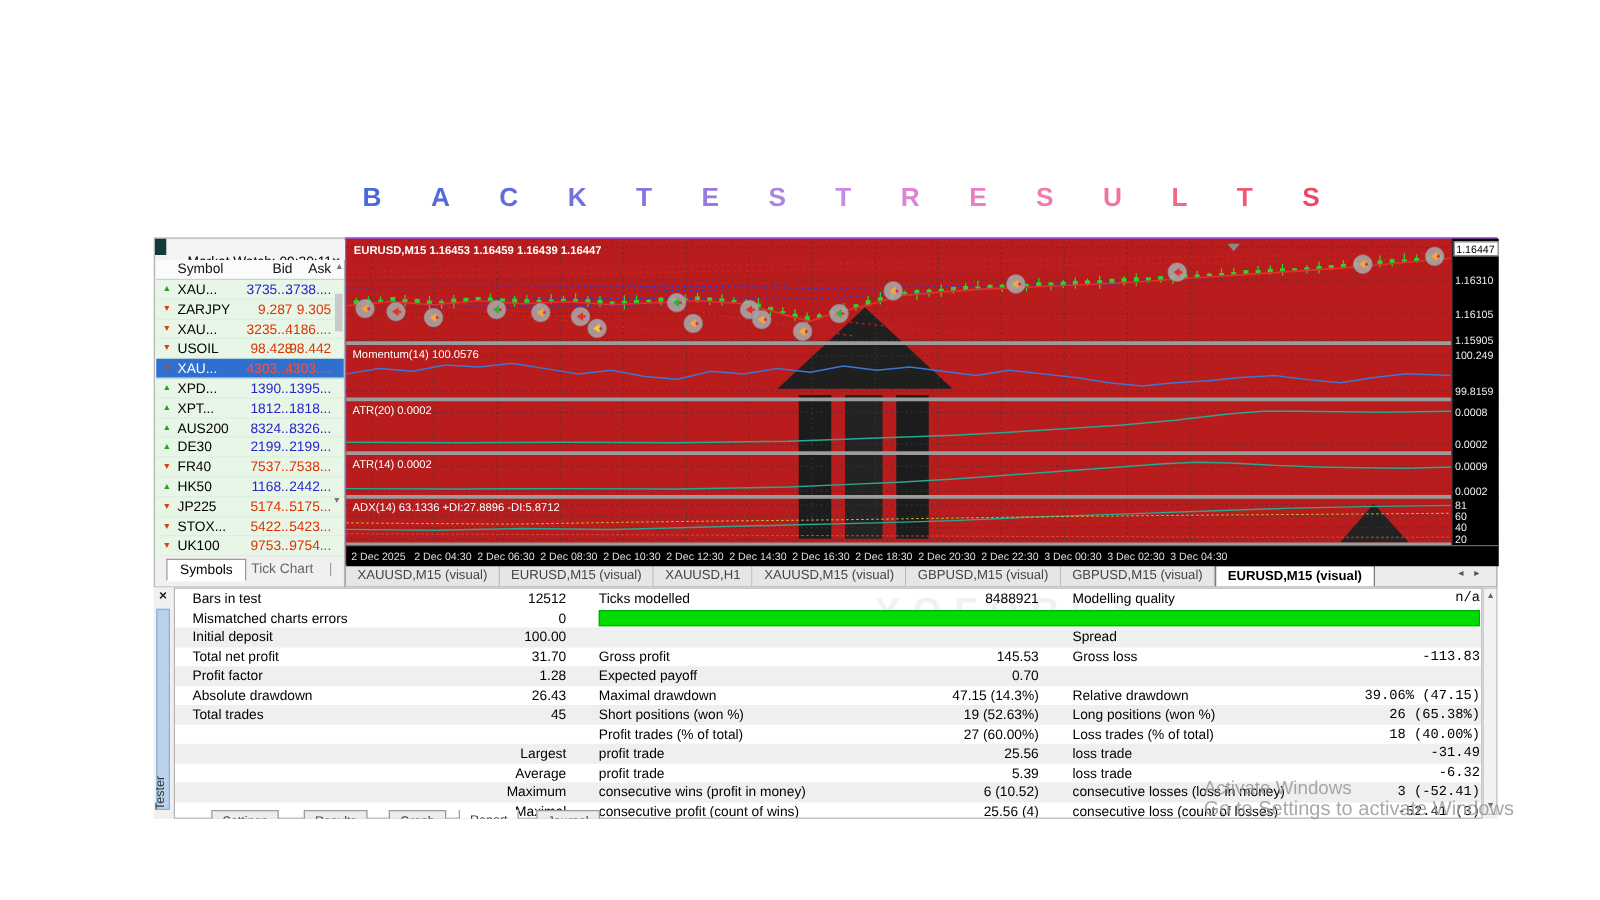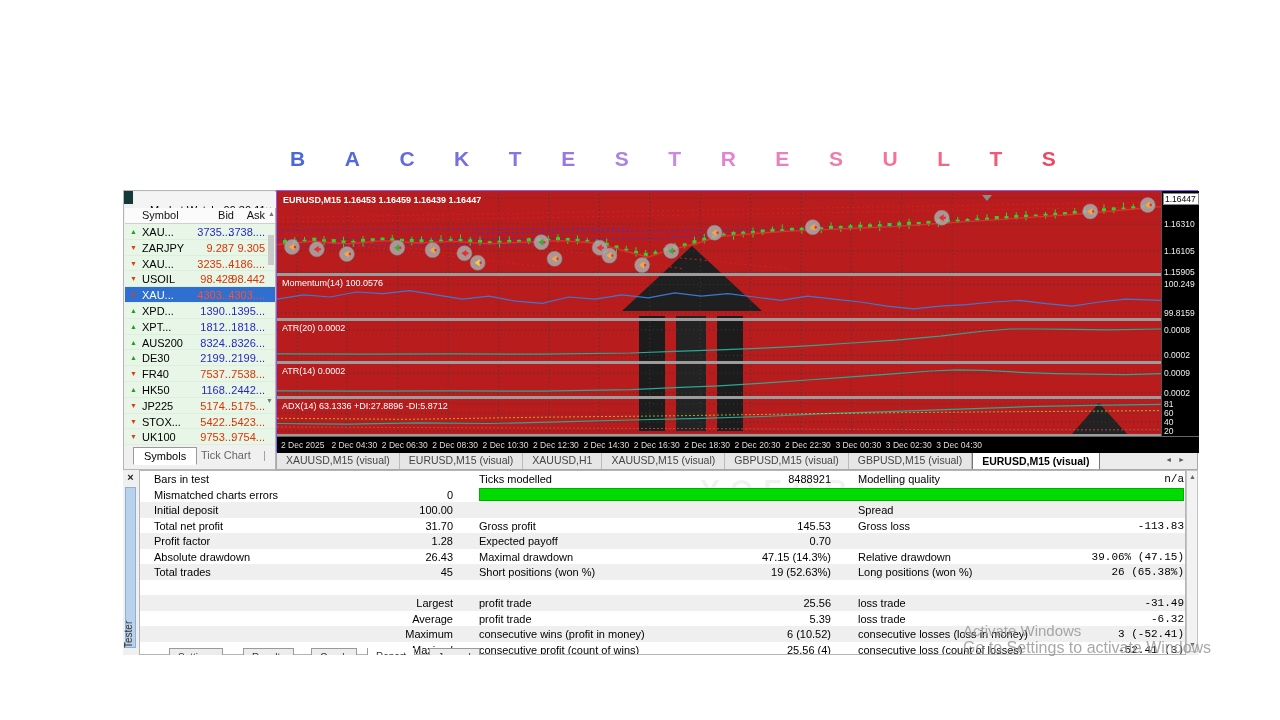--- a/index.html
+++ b/index.html
@@ -614,20 +614,21 @@
     </div>
 
   <div class="tester">
     <div class="tester-close">×</div>
     <div class="tester-strip"></div>
     <div class="tester-vlabel">Tester</div>
     <div class="t-table">
       <div class="t-watermark">YOFOREX</div>
     <div class="t-row" style="top: 0px;">
           <span class="t-l1">Bars in test</span>
+          <span class="t-v1">12512</span>
           <span class="t-l2">Ticks modelled</span>
           <span class="t-v2">8488921</span>
           <span class="t-l3">Modelling quality</span>
           <span class="t-v3">n/a</span>
         </div>
         <div class="t-row" style="top: 15.5px;">
           <span class="t-l1">Mismatched charts errors</span>
           <span class="t-v1">0</span>
           <div class="t-greenbar"></div>
         </div>
@@ -662,20 +663,28 @@
           <span class="t-l3">Relative drawdown</span>
           <span class="t-v3">39.06% (47.15)</span>
         </div>
         <div class="t-row alt" style="top: 93px;">
           <span class="t-l1">Total trades</span>
           <span class="t-v1">45</span>
           <span class="t-l2">Short positions (won %)</span>
           <span class="t-v2">19 (52.63%)</span>
           <span class="t-l3">Long positions (won %)</span>
           <span class="t-v3">26 (65.38%)</span>
+        </div>
+        <div class="t-row" style="top: 108.5px;">
+          <span class="t-l1"></span>
+          <span class="t-v1"></span>
+          <span class="t-l2">Profit trades (% of total)</span>
+          <span class="t-v2">27 (60.00%)</span>
+          <span class="t-l3">Loss trades (% of total)</span>
+          <span class="t-v3">18 (40.00%)</span>
         </div>
         <div class="t-row alt" style="top: 124px;">
           <span class="t-l1"></span>
           <span class="t-v1">Largest</span>
           <span class="t-l2">profit trade</span>
           <span class="t-v2">25.56</span>
           <span class="t-l3">loss trade</span>
           <span class="t-v3">-31.49</span>
         </div>
         <div class="t-row" style="top: 139.5px;">

